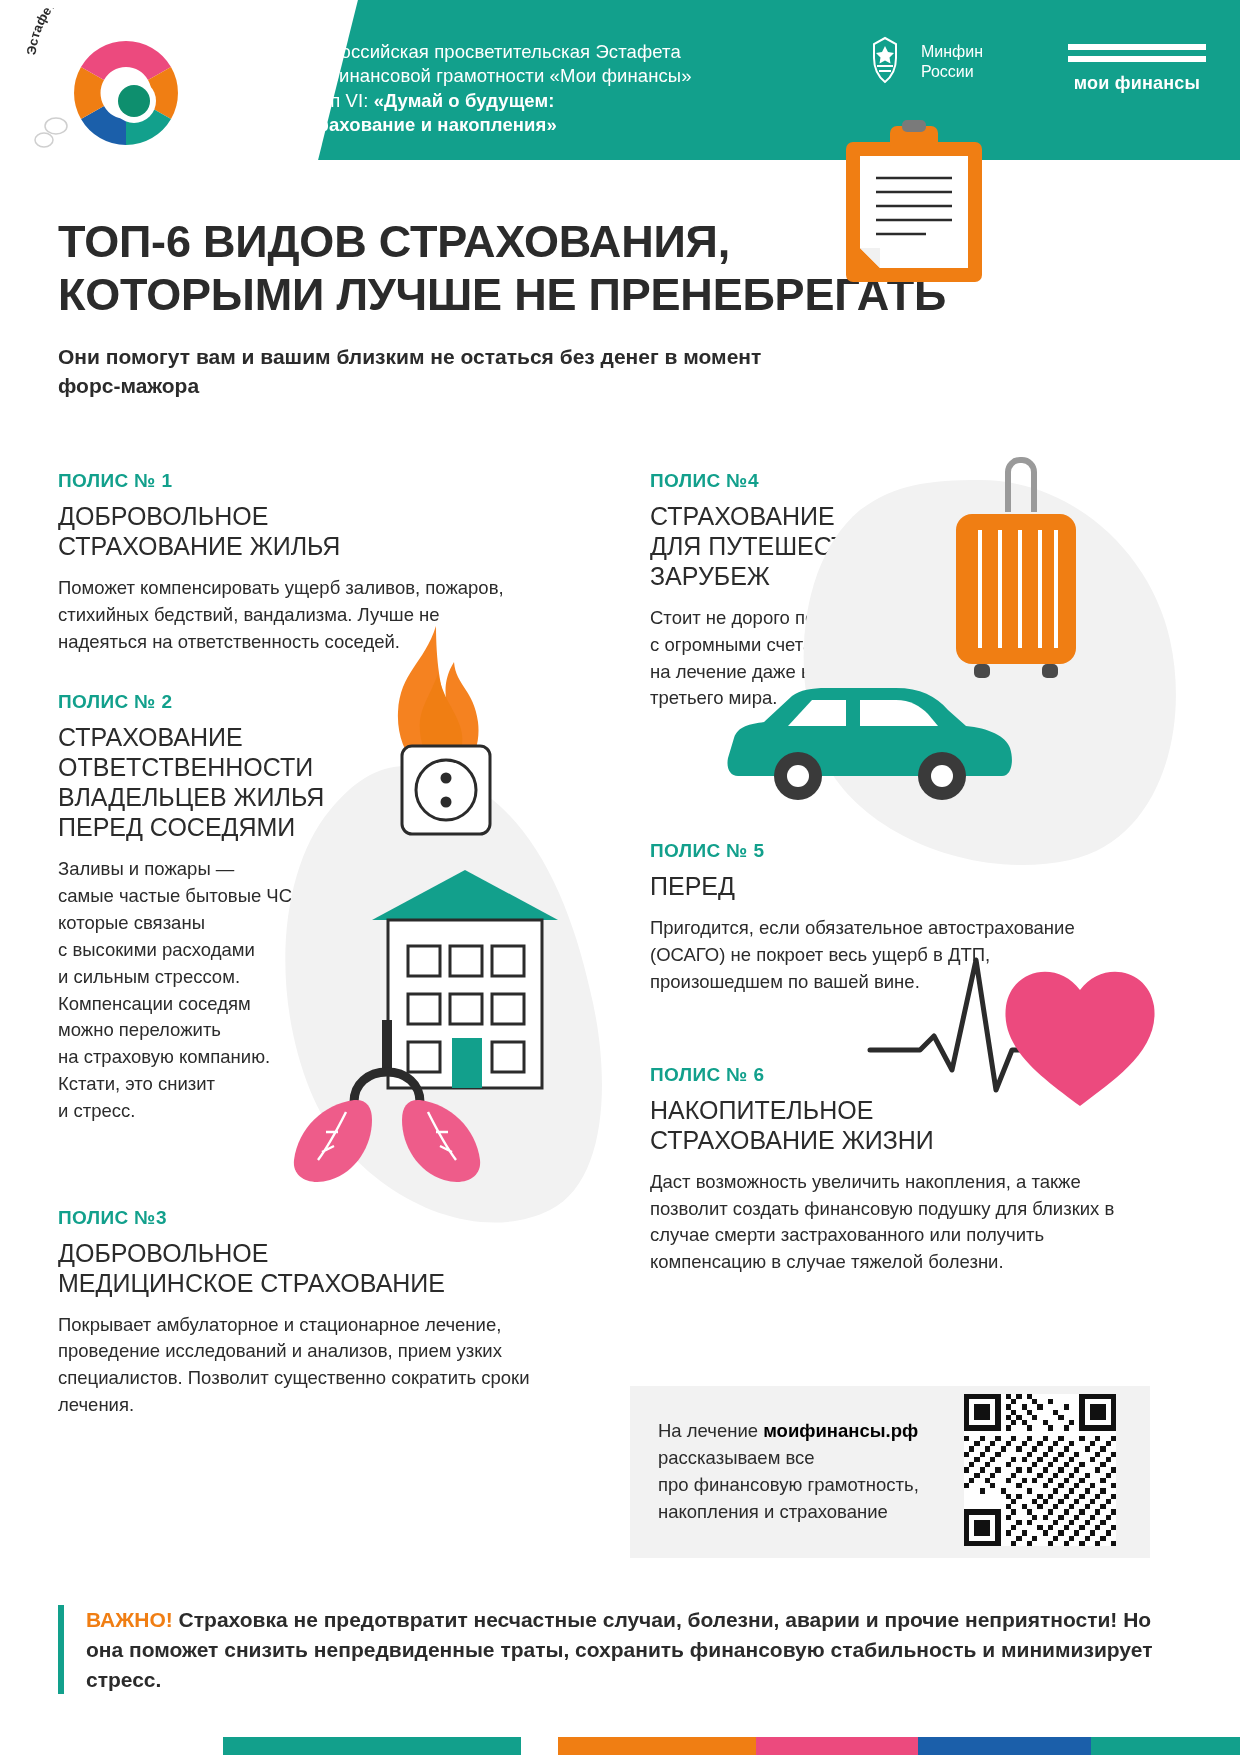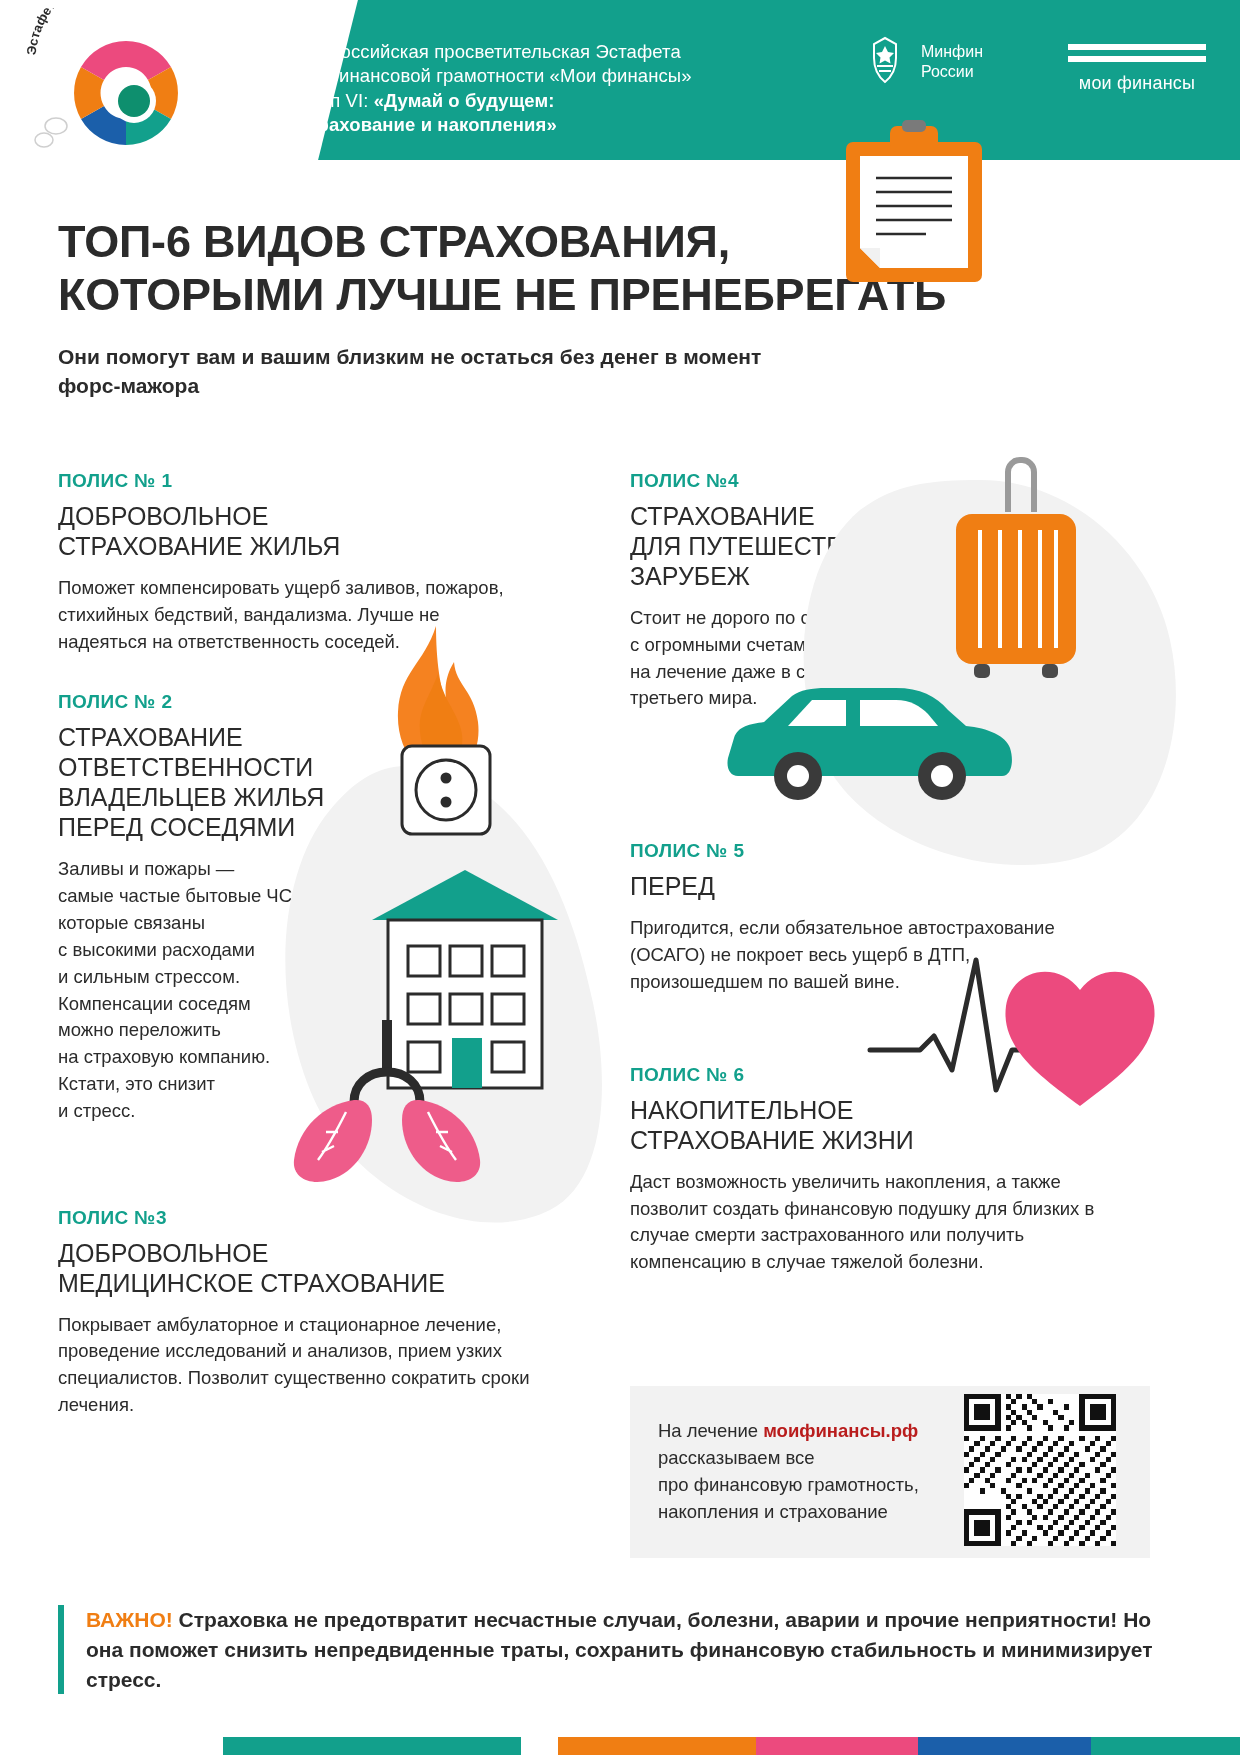--- a/index.html
+++ b/index.html
@@ -71,21 +71,21 @@
   .moifin {
     position: absolute;
     right: 34px; top: 42px;
     z-index: 2;
     text-align: center;
   }
   .moifin-bars { display: block; }
   .moifin-label {
     color: #ffffff;
     font-size: 18px;
-    font-weight: normal;
+    font-weight: bold;
     letter-spacing: 0.2px;
     margin-top: 7px;
   }
 
   
   .title-block {
     position: absolute;
     left: 58px; top: 215px;
     width: 1020px;
   }
@@ -112,21 +112,21 @@
   }
 
   
   .col-left {
     position: absolute;
     left: 58px; top: 470px;
     width: 480px;
   }
   .col-right {
     position: absolute;
-    left: 630px; top: 470px;
+    left: 650px; top: 470px;
     width: 470px;
   }
   .policy { position: relative; margin-bottom: 26px; }
   .policy-num {
     color: #12A08C;
     font-size: 19px;
     font-weight: bold;
     letter-spacing: 0.4px;
     margin-bottom: 9px;
   }
@@ -152,21 +152,21 @@
     display: flex;
     align-items: center;
   }
   .qr-text {
     padding: 0 0 0 28px;
     font-size: 18.5px;
     line-height: 1.45;
     color: #2b2b2b;
     width: 330px;
   }
-  .qr-text .accent { color: #b91c1c; font-weight: bold; }
+  .qr-text .accent { color: #000000; font-weight: bold; }
   .qr-code {
     margin-left: 4px;
   }
 
   
   .important {
     position: absolute;
     left: 58px; top: 1605px;
     width: 1130px;
     padding-left: 22px;

